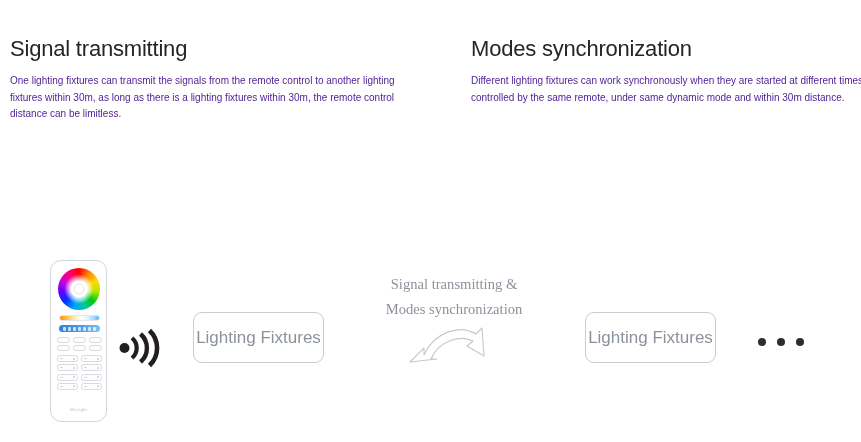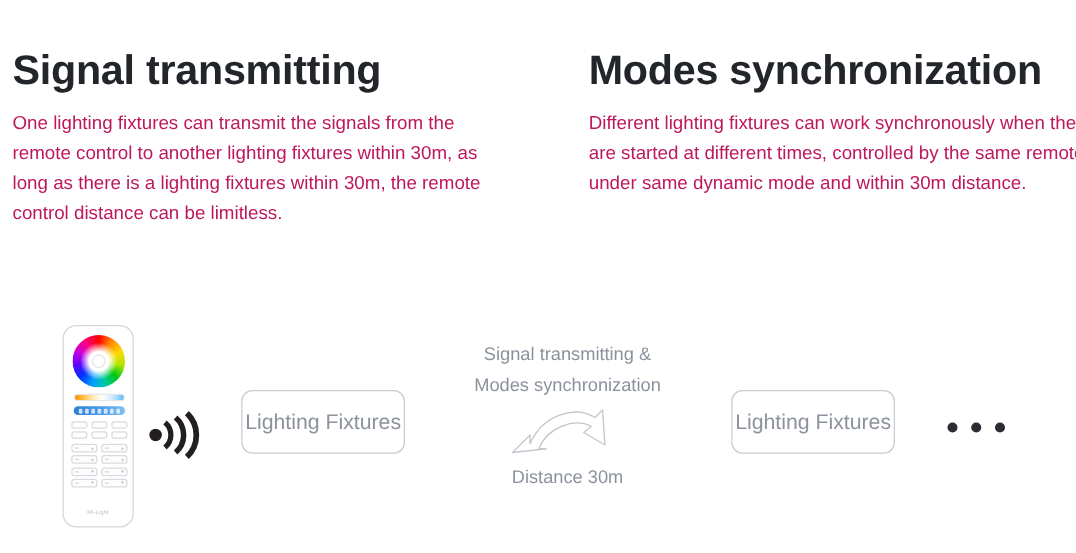--- a/index.html
+++ b/index.html
@@ -26,32 +26,32 @@
     gap: 36px;
   }
   .col {
     width: 400px;
     box-sizing: border-box;
   }
   .col.left  { padding-left: 10px; }
   .col.right { padding-left: 35px; width: 425px; }
 
   .col-title {
-    font-size: 33px;
-    font-weight: bold;
+    font-size: 22px;
+    font-weight: normal;
     color: #22252a;
     letter-spacing: -0.2px;
     margin: 0;
     padding-top: 36px;
     line-height: 1.2;
     white-space: nowrap;
   }
   .col-body {
-    font-size: 15px;
-    color: #be185d;
+    font-size: 10px;
+    color: #4c1d95;
     line-height: 1.62;
     margin: 0;
     padding-top: 11px;
   }
   .col.right .col-body { width: 420px; }
 
   
   .diagram {
     position: absolute;
     left: 0;
@@ -207,20 +207,21 @@
   
   .center-label {
     position: absolute;
     left: 354px;
     top: 22px;
     width: 200px;
     text-align: center;
     font-size: 14.6px;
     color: #8c929c;
     line-height: 1.7;
+    font-family: Liberation Serif, serif;
   }
   .center-arrow {
     position: absolute;
     left: 404px;
     top: 72px;
     width: 100px;
     height: 48px;
   }
   .center-distance {
     position: absolute;
@@ -353,21 +354,20 @@
     <div>Signal transmitting &amp;</div>
     <div>Modes synchronization</div>
   </div>
 
   <div class="center-arrow">
     <svg width="100" height="48" viewBox="0 0 100 48">
       <path d="M6 40 L20 26 L20 33 C30 10 56 2 72 12 L78 6 L80 34 L63 24 L69 19 C55 12 34 20 27 37 L33 37 Z" fill="none" stroke="#c4c8cf" stroke-width="1.1" stroke-linejoin="round"></path>
     </svg>
   </div>
 
-  <div class="center-distance">Distance 30m</div>
 
   <div class="fixture-box two">Lighting Fixtures</div>
 
 </div>
 
 <div class="dots">
   <span class="dot"></span>
   <span class="dot"></span>
   <span class="dot"></span>
 </div>

